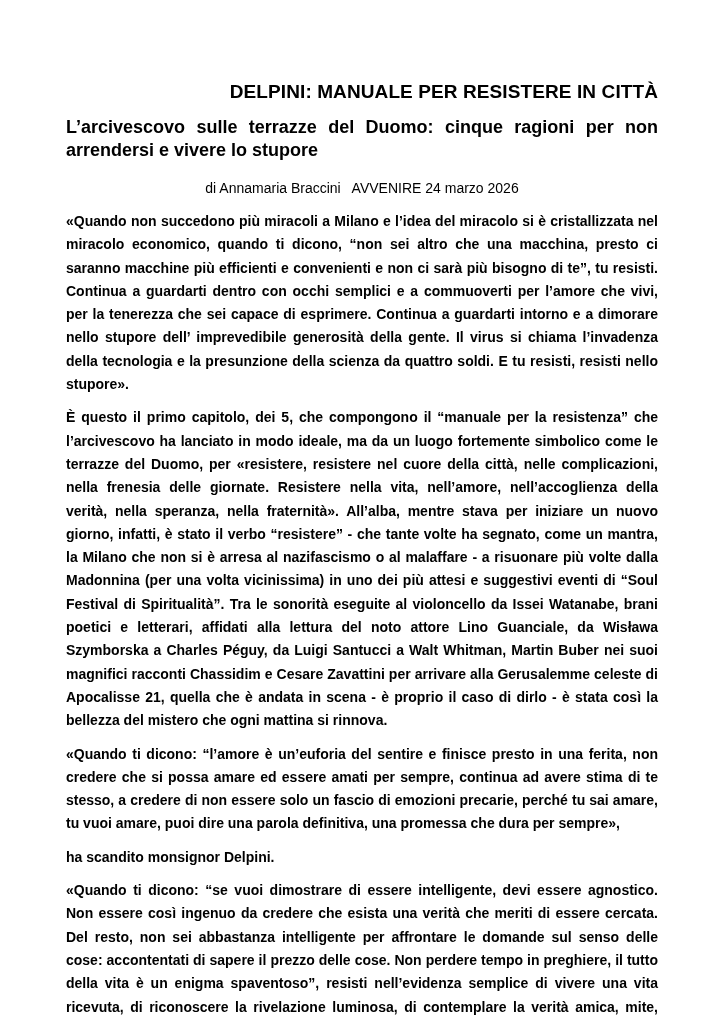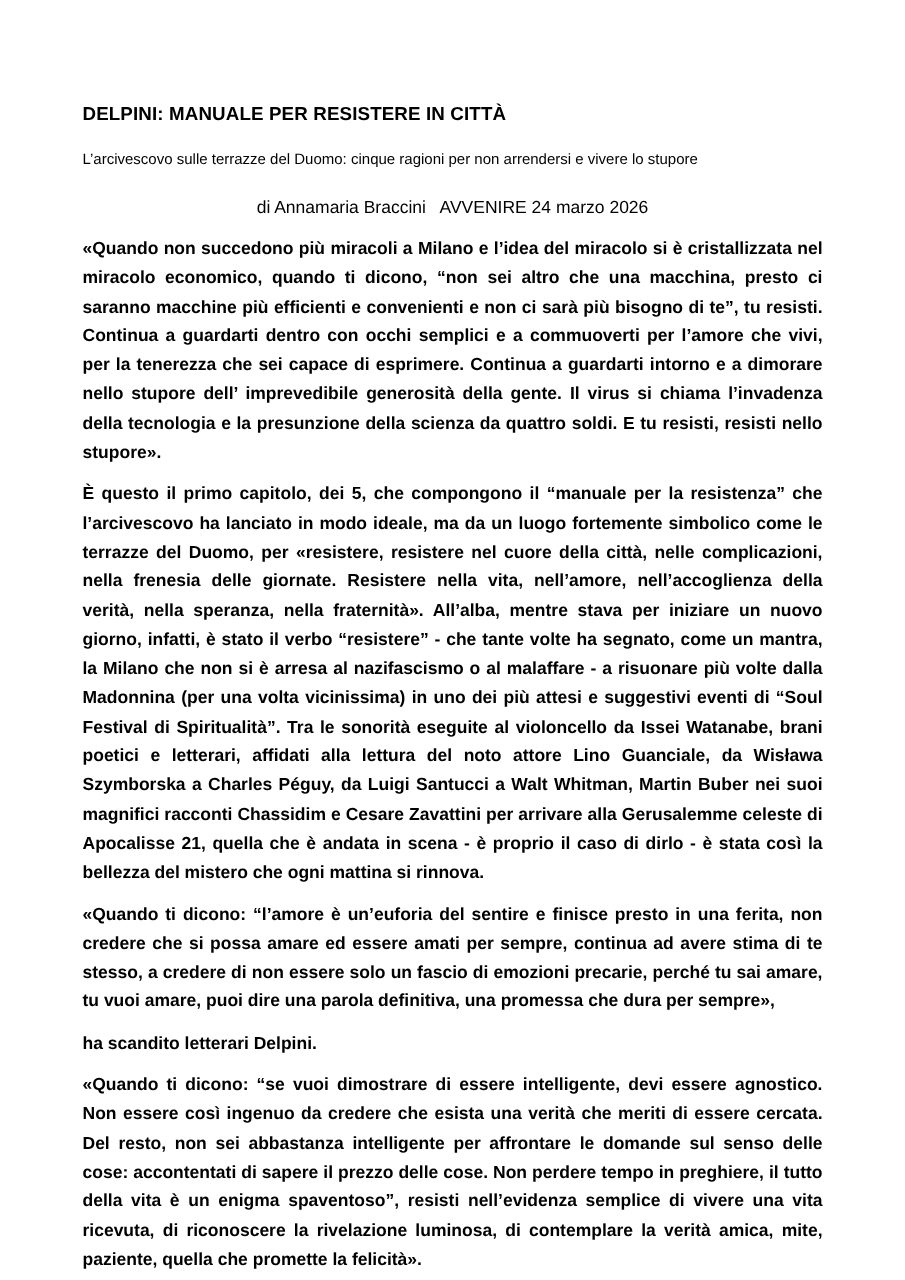--- a/index.html
+++ b/index.html
@@ -22,30 +22,30 @@
     overflow: hidden;
     box-sizing: border-box;
   }
   .content {
     position: absolute;
     left: 66px;
     top: 82px;
     width: 592px;
   }
   .doc-title {
-    font-size: 15px;
+    font-size: 19px;
     font-weight: bold;
     line-height: 20px;
     letter-spacing: 0.1px;
     margin: 0 0 14px 0;
-    text-align: left;
+    text-align: right;
   }
   .doc-subtitle {
-    font-size: 12px;
-    font-weight: normal;
+    font-size: 18px;
+    font-weight: bold;
     line-height: 23px;
     margin: 0 0 15px 0;
     text-align: justify;
     text-justify: inter-word;
   }
   .byline {
     font-size: 14px;
     font-weight: normal;
     line-height: 23px;
     margin: 0 0 10px 0;
@@ -79,19 +79,19 @@
 
     <p class="byline">di Annamaria Braccini   AVVENIRE 24 marzo 2026</p>
 
     <div>
       <p class="body-para bold">«Quando non succedono più miracoli a Milano e l’idea del miracolo si è cristallizzata nel miracolo economico, quando ti dicono, “non sei altro che una macchina, presto ci saranno macchine più efficienti e convenienti e non ci sarà più bisogno di te”, tu resisti. Continua a guardarti dentro con occhi semplici e a commuoverti per l’amore che vivi, per la tenerezza che sei capace di esprimere. Continua a guardarti intorno e a dimorare nello stupore dell’ imprevedibile generosità della gente. Il virus si chiama l’invadenza della tecnologia e la presunzione della scienza da quattro soldi. E tu resisti, resisti nello stupore».</p>
 
       <p class="body-para">È questo il primo capitolo, dei 5, che compongono il “manuale per la resistenza” che l’arcivescovo ha lanciato in modo ideale, ma da un luogo fortemente simbolico come le terrazze del Duomo, per «resistere, resistere nel cuore della città, nelle complicazioni, nella frenesia delle giornate. Resistere nella vita, nell’amore, nell’accoglienza della verità, nella speranza, nella fraternità». All’alba, mentre stava per iniziare un nuovo giorno, infatti, è stato il verbo “resistere” - che tante volte ha segnato, come un mantra, la Milano che non si è arresa al nazifascismo o al malaffare - a risuonare più volte dalla Madonnina (per una volta vicinissima) in uno dei più attesi e suggestivi eventi di “Soul Festival di Spiritualità”. Tra le sonorità eseguite al violoncello da Issei Watanabe, brani poetici e letterari, affidati alla lettura del noto attore Lino Guanciale, da Wisława Szymborska a Charles Péguy, da Luigi Santucci a Walt Whitman, Martin Buber nei suoi magnifici racconti Chassidim e Cesare Zavattini per arrivare alla Gerusalemme celeste di Apocalisse 21, quella che è andata in scena - è proprio il caso di dirlo - è stata così la bellezza del mistero che ogni mattina si rinnova.</p>
 
       <p class="body-para bold">«Quando ti dicono: “l’amore è un’euforia del sentire e finisce presto in una ferita, non credere che si possa amare ed essere amati per sempre, continua ad avere stima di te stesso, a credere di non essere solo un fascio di emozioni precarie, perché tu sai amare, tu vuoi amare, puoi dire una parola definitiva, una promessa che dura per sempre»,</p>
 
-      <p class="body-para">ha scandito letterari Delpini.</p>
+      <p class="body-para">ha scandito monsignor Delpini.</p>
 
       <p class="body-para bold">«Quando ti dicono: “se vuoi dimostrare di essere intelligente, devi essere agnostico. Non essere così ingenuo da credere che esista una verità che meriti di essere cercata. Del resto, non sei abbastanza intelligente per affrontare le domande sul senso delle cose: accontentati di sapere il prezzo delle cose. Non perdere tempo in preghiere, il tutto della vita è un enigma spaventoso”, resisti nell’evidenza semplice di vivere una vita ricevuta, di riconoscere la rivelazione luminosa, di contemplare la verità amica, mite, paziente, quella che promette la felicità».</p>
     </div>
 
   </div>
 </div>
 
 </body></html>

